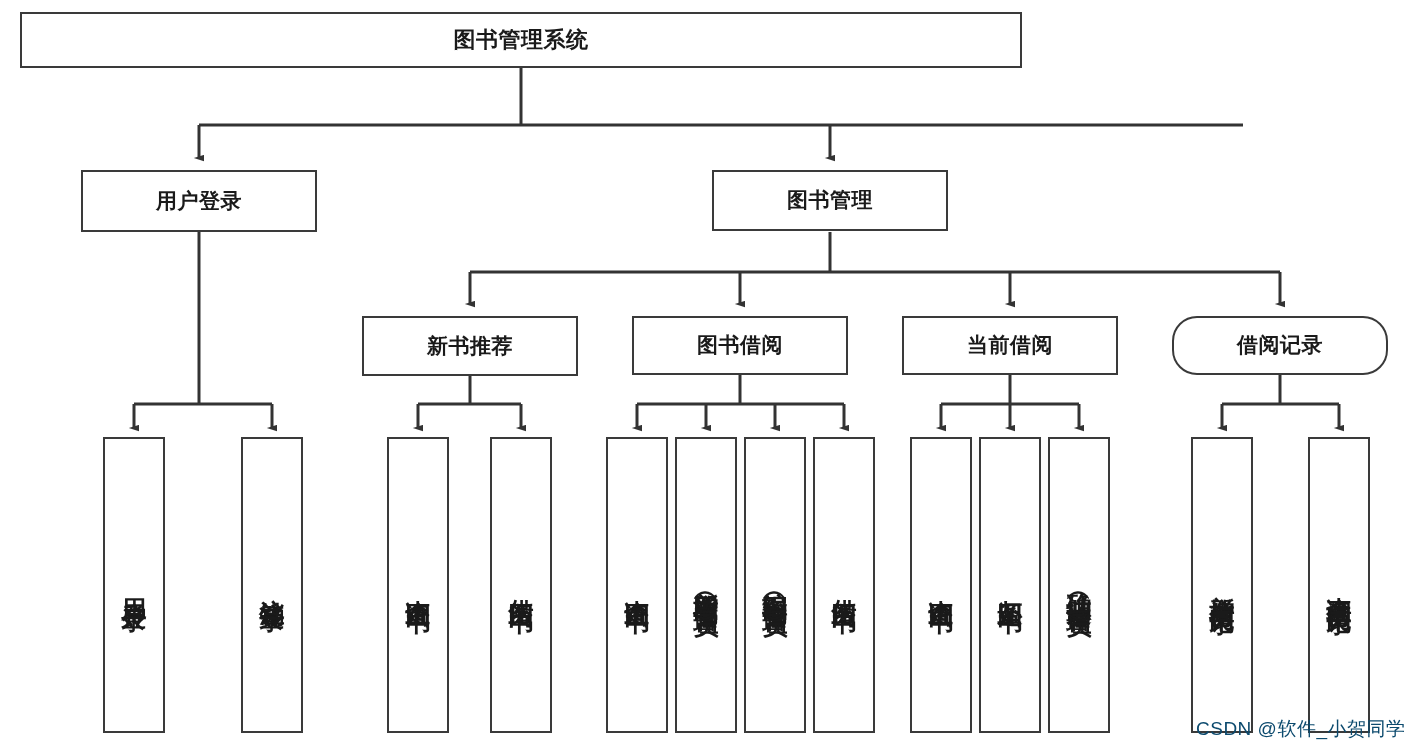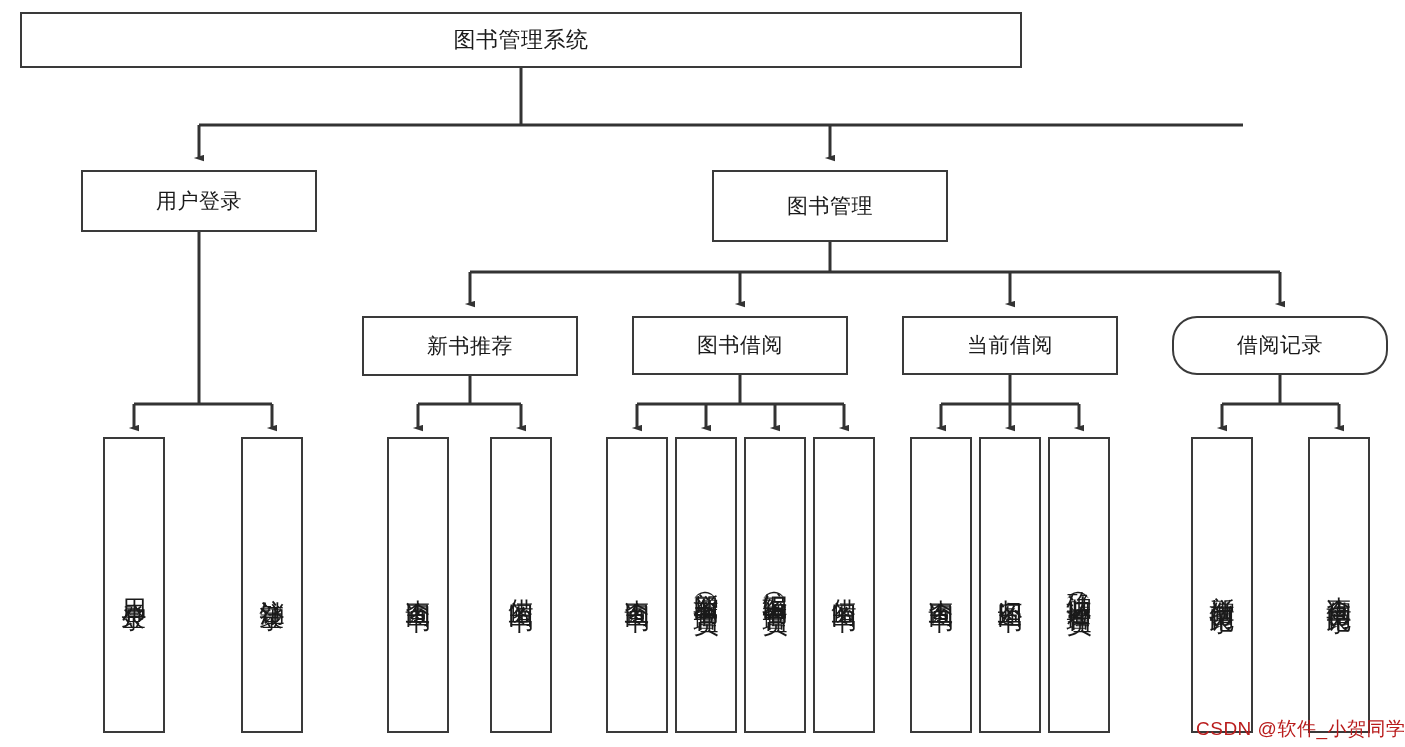--- a/index.html
+++ b/index.html
@@ -32,20 +32,21 @@
     background: #ffffff;
     display: flex;
     align-items: center;
     justify-content: center;
     color: #1a1a1a;
   }
   .node .lbl {
     display: block;
     text-align: center;
     line-height: 1.08;
+    font-weight: bold;
   }
   
   .node.h .lbl {
     font-size: 21px;
     letter-spacing: 0.5px;
     white-space: nowrap;
   }
   .node.root .lbl {
     font-size: 22px;
   }
@@ -59,21 +60,21 @@
     writing-mode: vertical-rl;
     text-orientation: upright;
     font-size: 25px;
     line-height: 1.0;
     letter-spacing: 3px;
     white-space: nowrap;
   }
   .watermark {
     position: absolute;
     font-size: 19px;
-    color: #b91c1c;
+    color: #0c4a6e;
     white-space: nowrap;
     letter-spacing: 0.5px;
   }
 </style>
 </head>
 <body>
 
 <div id="canvas">
 
   <svg class="edges" viewBox="0 0 1405 747">
@@ -126,21 +127,21 @@
     </g>
   </svg>
 
   <div class="node h root" style="left:20px; top:12px; width:1002px; height:56px;">
     <span class="lbl">图书管理系统</span>
   </div>
 
   <div class="node h" style="left:81px; top:170px; width:236px; height:62px;">
     <span class="lbl">用户登录</span>
   </div>
-  <div class="node h" style="left:712px; top:170px; width:236px; height:72px;">
+  <div class="node h" style="left:712px; top:170px; width:236px; height:61px;">
     <span class="lbl">图书管理</span>
   </div>
 
   <div class="node h" style="left:362px; top:316px; width:216px; height:60px;">
     <span class="lbl">新书推荐</span>
   </div>
   <div class="node h" style="left:632px; top:316px; width:216px; height:59px;">
     <span class="lbl">图书借阅</span>
   </div>
   <div class="node h" style="left:902px; top:316px; width:216px; height:59px;">

